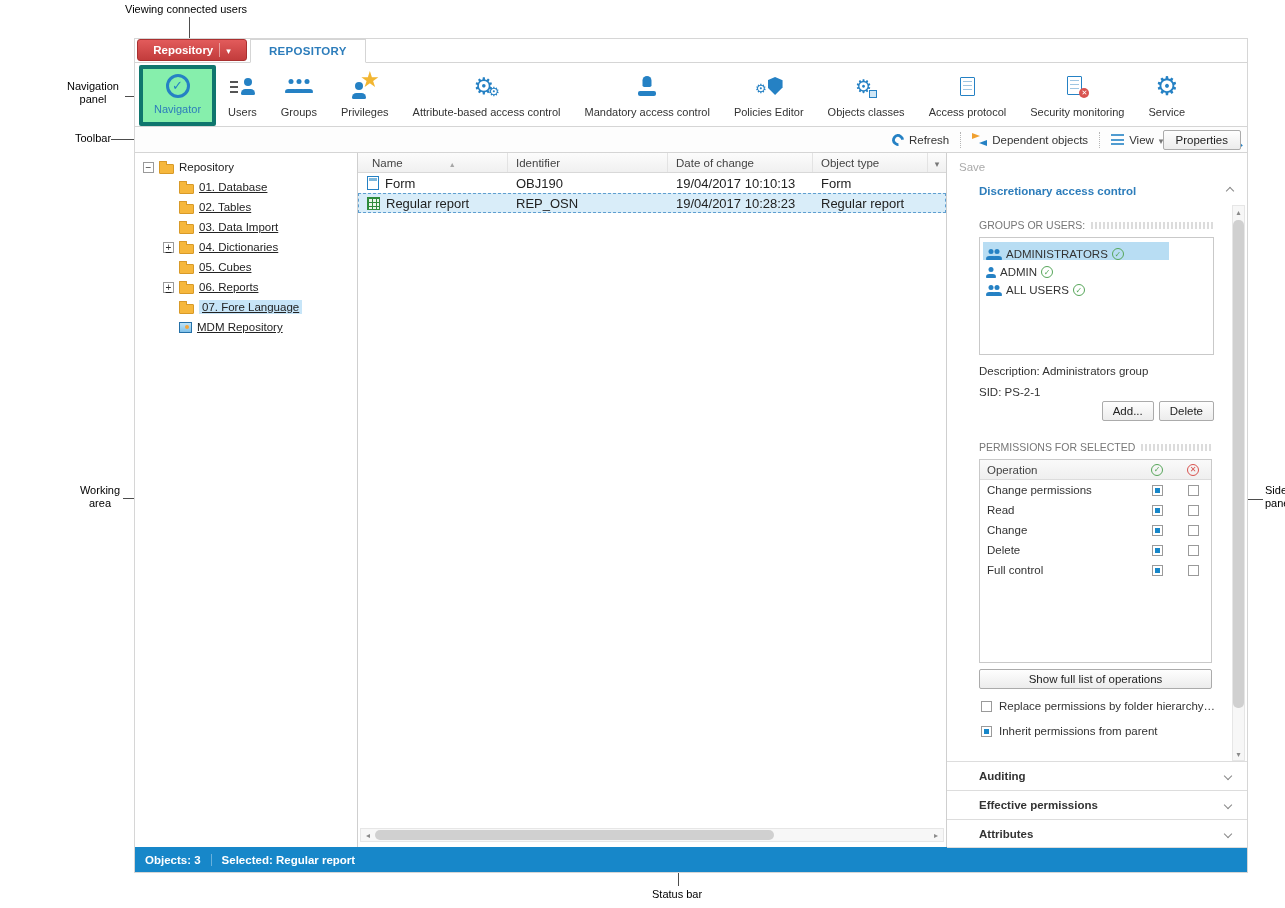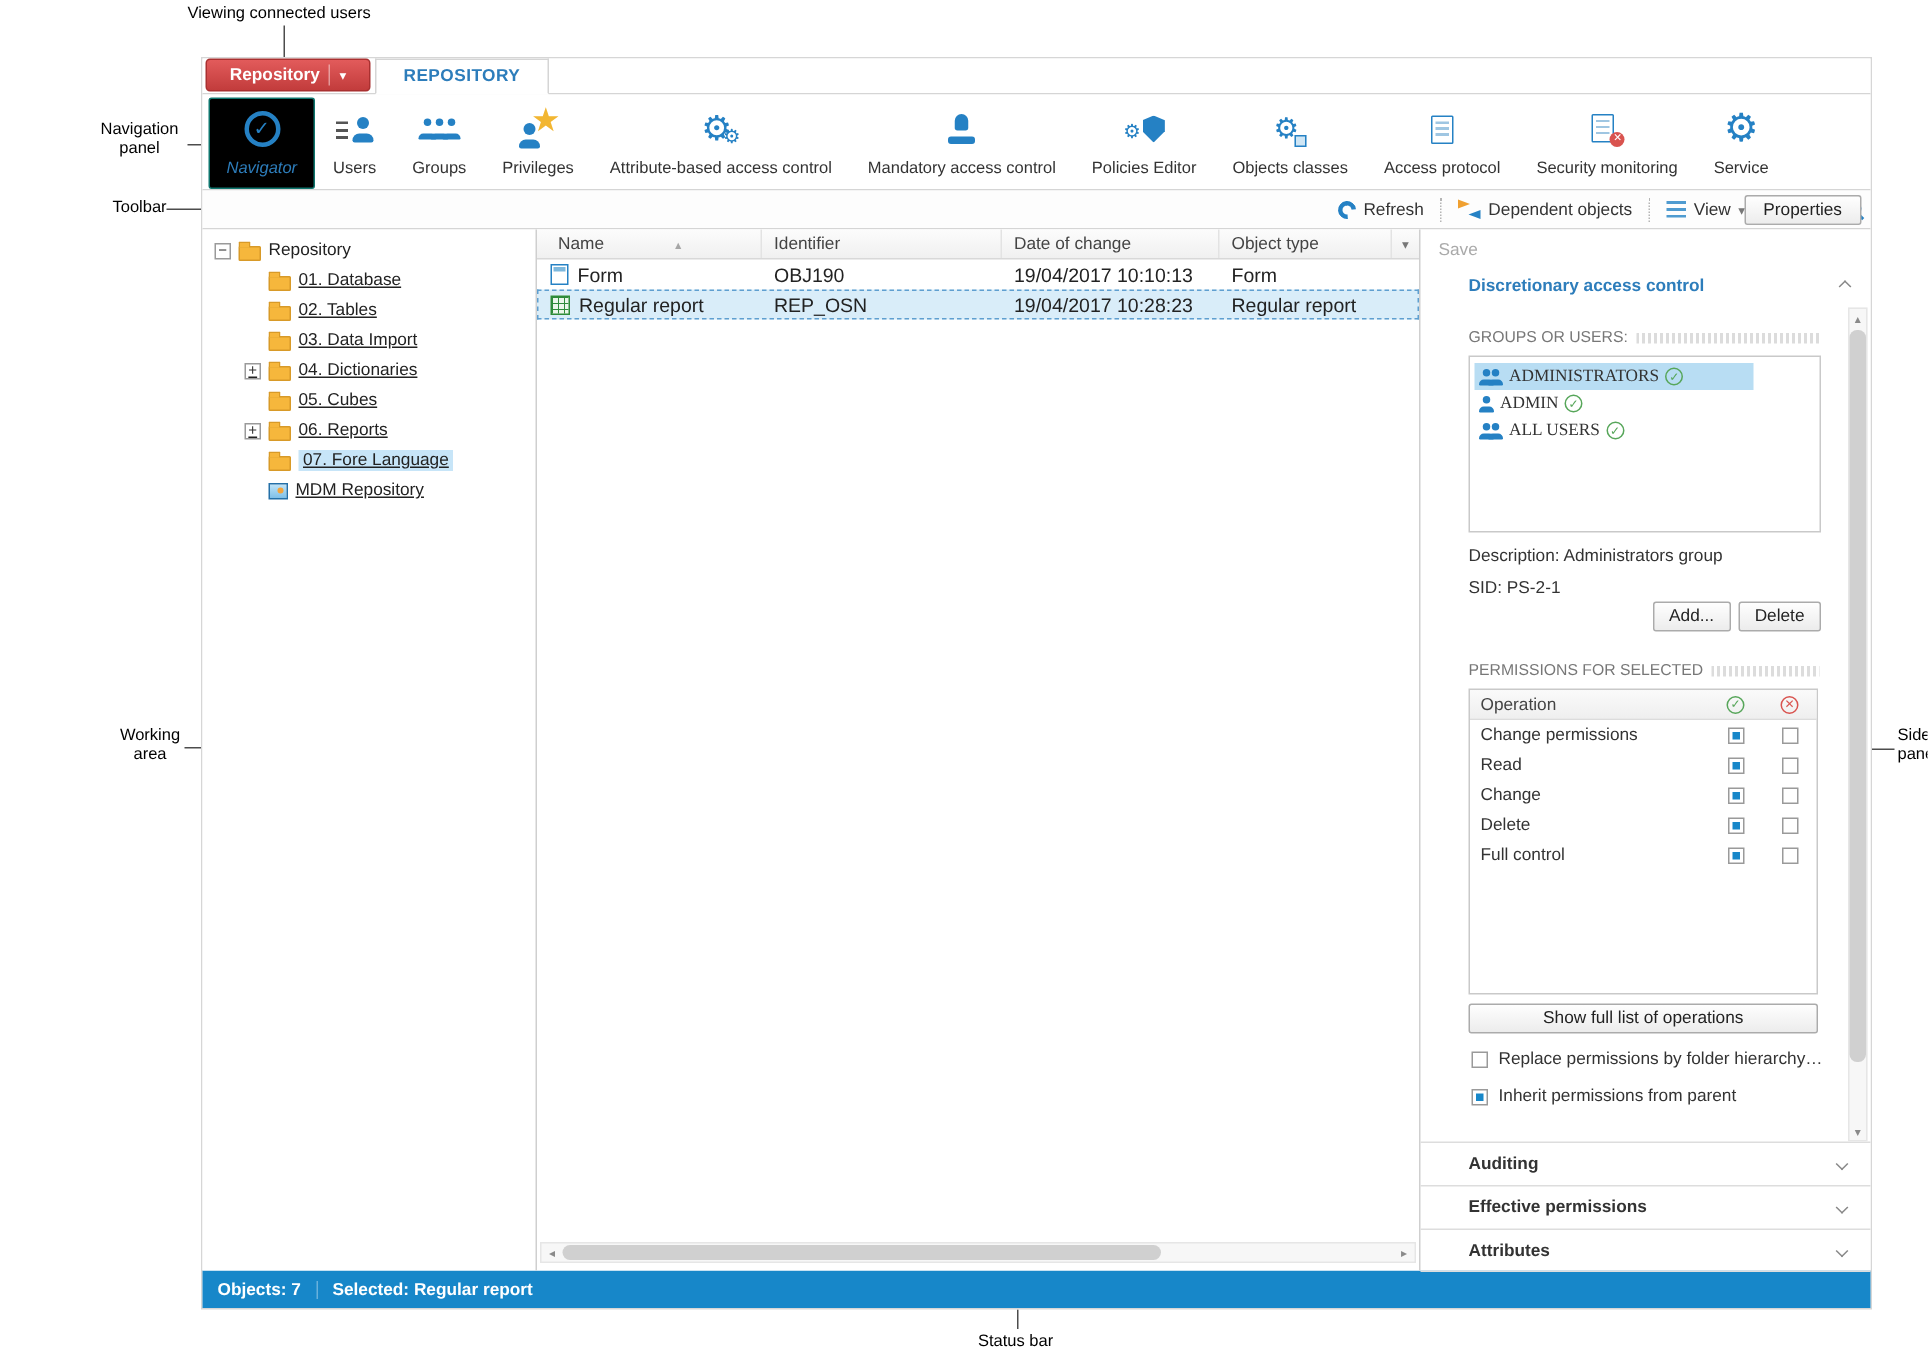--- a/index.html
+++ b/index.html
@@ -19,21 +19,21 @@
   .menu-btn { height:22px; width:110px; margin-bottom:1px; display:flex; align-items:center; justify-content:center; gap:6px;
     background:linear-gradient(#e25b5b,#c23c3c); border:1px solid #a93030; border-radius:3px; color:#fff; font-size:11.5px; font-weight:bold; cursor:pointer; }
   .menu-btn .mb-sep { width:1px; height:14px; background:rgba(255,255,255,.45); }
   .caret-w::after { content:"▾"; color:#fff; font-size:9px; }
   .caret-g::after { content:"▾"; color:#777; font-size:9px; }
   .tab { height:24px; margin-left:3px; padding:0 18px; display:flex; align-items:center; background:#fff; border:1px solid #d5d5d5; border-bottom:1px solid #fff; margin-bottom:-1px; color:#2d7dbb; font-size:11.5px; font-weight:bold; letter-spacing:.3px; }
 
   
   .ribbon { height:64px; display:flex; align-items:stretch; border-bottom:1px solid #d5d5d5; background:#fff; padding:2px 0 0 4px; }
   .rib-item { display:flex; flex-direction:column; align-items:center; justify-content:flex-end; gap:5px; padding:4px 11px 7px; cursor:pointer; border:1px solid transparent; }
-  .rib-item.sel { background:#000000; border:1px solid #0f766e; border-radius:2px;font-style:italic; }
+  .rib-item.sel { background:#86efac; border:4px solid #0f766e; border-radius:2px; }
   .rib-item .rlabel { font-size:11px; color:#333; white-space:nowrap; }
   .rib-item.sel .rlabel { color:#2d7dbb; }
   .ribicon { height:30px; display:flex; align-items:center; justify-content:center; color:#2581c4; }
 
   
   .ic-nav { width:24px; height:24px; border:3px solid #2581c4; border-radius:50%; display:flex; align-items:center; justify-content:center; color:#2581c4; font-size:13px; font-weight:bold; }
   .ic-nav::before { content:"✓"; }
   .person { position:relative; display:inline-block; width:10px; height:11px; }
   .person::before { content:""; position:absolute; left:50%; top:0; transform:translateX(-50%); width:5px; height:5px; border-radius:50%; background:currentColor; }
   .person::after { content:""; position:absolute; left:0; bottom:0; width:100%; height:4px; border-radius:4px 4px 1px 1px; background:currentColor; }
@@ -133,21 +133,21 @@
   
   .side { width:301px; border-left:1px solid #cfcfcf; background:#fff; position:relative; font-size:11.5px; color:#333; }
   .save-lbl { position:absolute; left:12px; top:8px; color:#aaa; }
   .dac-hdr { position:absolute; left:32px; right:14px; top:32px; display:flex; justify-content:space-between; align-items:center; color:#2d7dbb; font-weight:bold; cursor:pointer; }
   .chev { display:inline-block; width:6px; height:6px; border-left:1.5px solid #888; border-bottom:1.5px solid #888; }
   .chev.up { transform:rotate(135deg); }
   .chev.down { transform:rotate(-45deg); }
   .caps-hdr { position:absolute; left:32px; right:34px; display:flex; align-items:center; color:#777; font-size:10.5px; }
   .hatch { flex:1; height:7px; margin-left:6px; background:repeating-linear-gradient(90deg,#dcdcdc 0 2px,#fff 2px 4px); }
   .grp-box { position:absolute; left:32px; top:84px; width:235px; height:118px; border:1px solid #c9c9c9; background:#fff; padding:4px 3px; }
-  .gitem { display:flex; align-items:center; gap:4px; height:18px; padding:0 3px; cursor:pointer; width:82%;font-family:Liberation Serif, serif; }
+  .gitem { display:flex; align-items:flex-end; gap:4px; height:18px; padding:0 3px; cursor:pointer; width:82%; }
   .gitem.sel { background:#b8ddf3; }
   .gitem .gname { white-space:nowrap; }
   .okc, .noc { display:inline-flex; width:12px; height:12px; min-width:12px; border-radius:50%; align-items:center; justify-content:center; font-size:8px; }
   .okc { border:1.3px solid #57a65a; color:#57a65a; }
   .okc::before { content:"✓"; }
   .noc { border:1.3px solid #d9534f; color:#d9534f; }
   .noc::before { content:"✕"; }
   .desc-line { position:absolute; left:32px; top:212px; }
   .sid-line { position:absolute; left:32px; top:233px; }
   .side-btns { position:absolute; left:32px; top:248px; width:235px; display:flex; justify-content:flex-end; gap:5px; }
@@ -566,17 +566,17 @@
           <span class="sbtn">▴</span>
           <div class="vtrack">
               <div class="vthumb"></div>
             </div>
           <span class="sbtn">▾</span>
         </div>
       </div>
     </div>
 
     <div class="statusbar">
-      <span class="st1">Objects: 7</span>
+      <span class="st1">Objects: 3</span>
       <span class="st2">Selected: Regular report</span>
     </div>
   </div>
 </div>
 
 </body></html>

